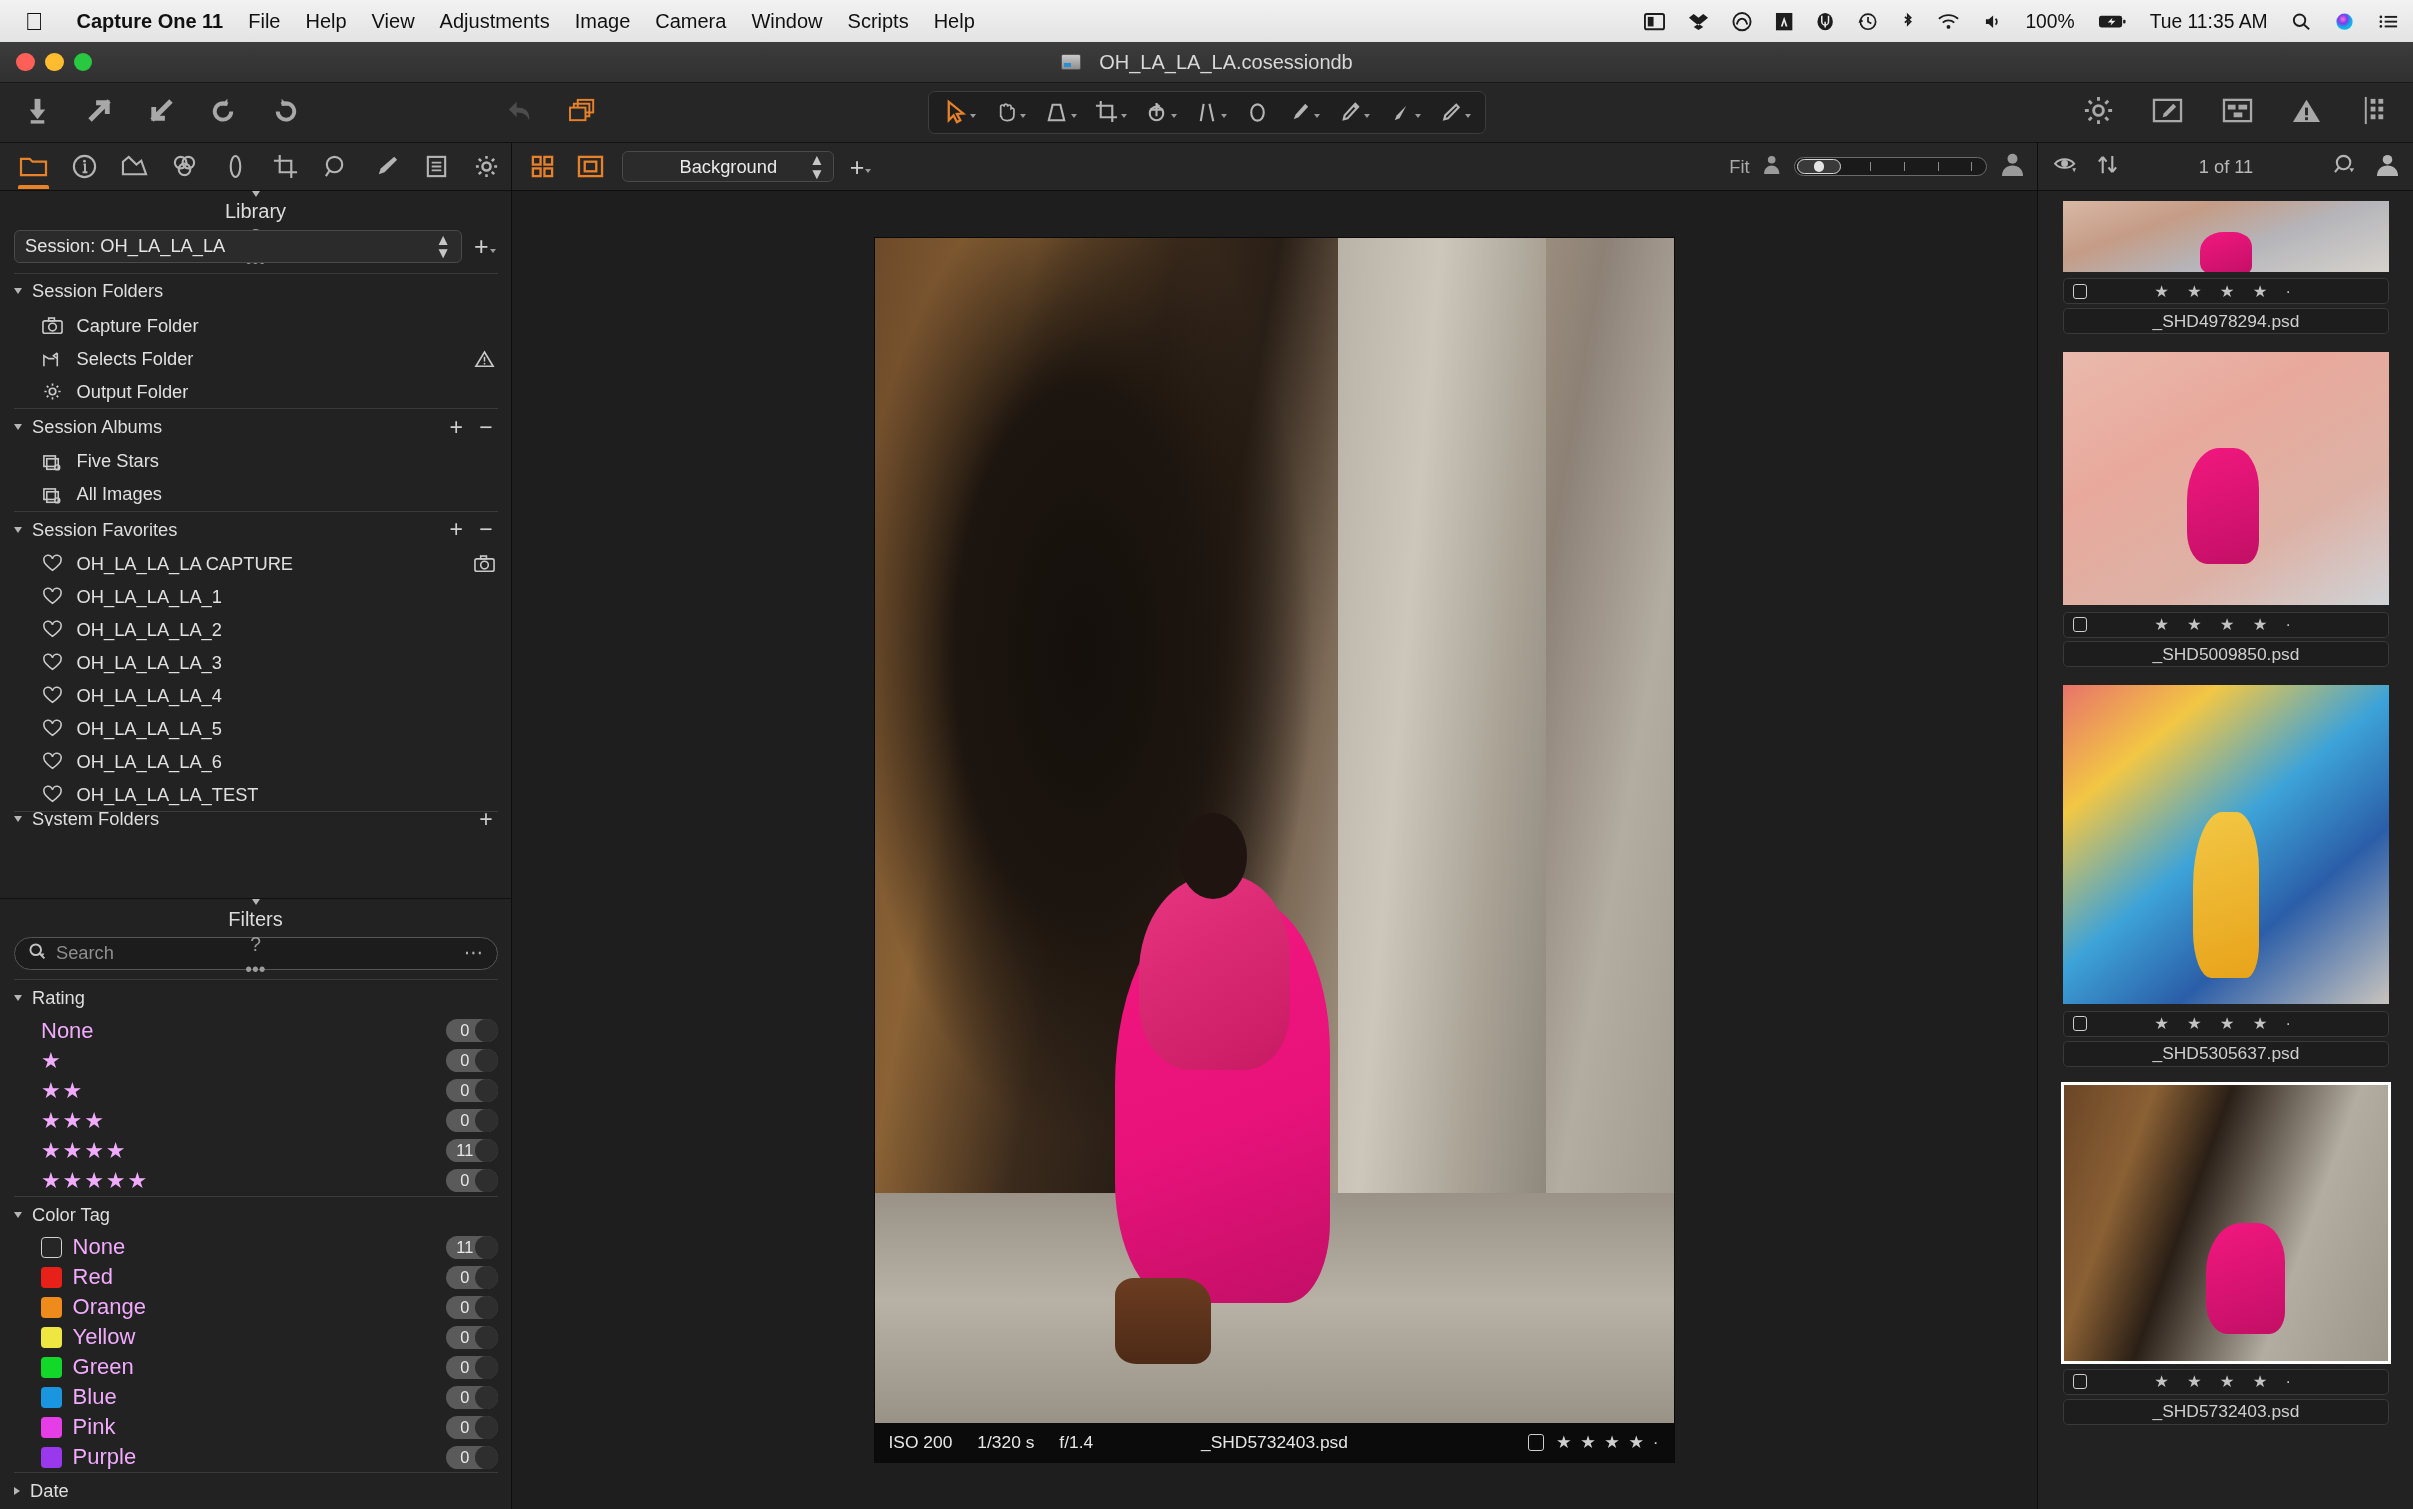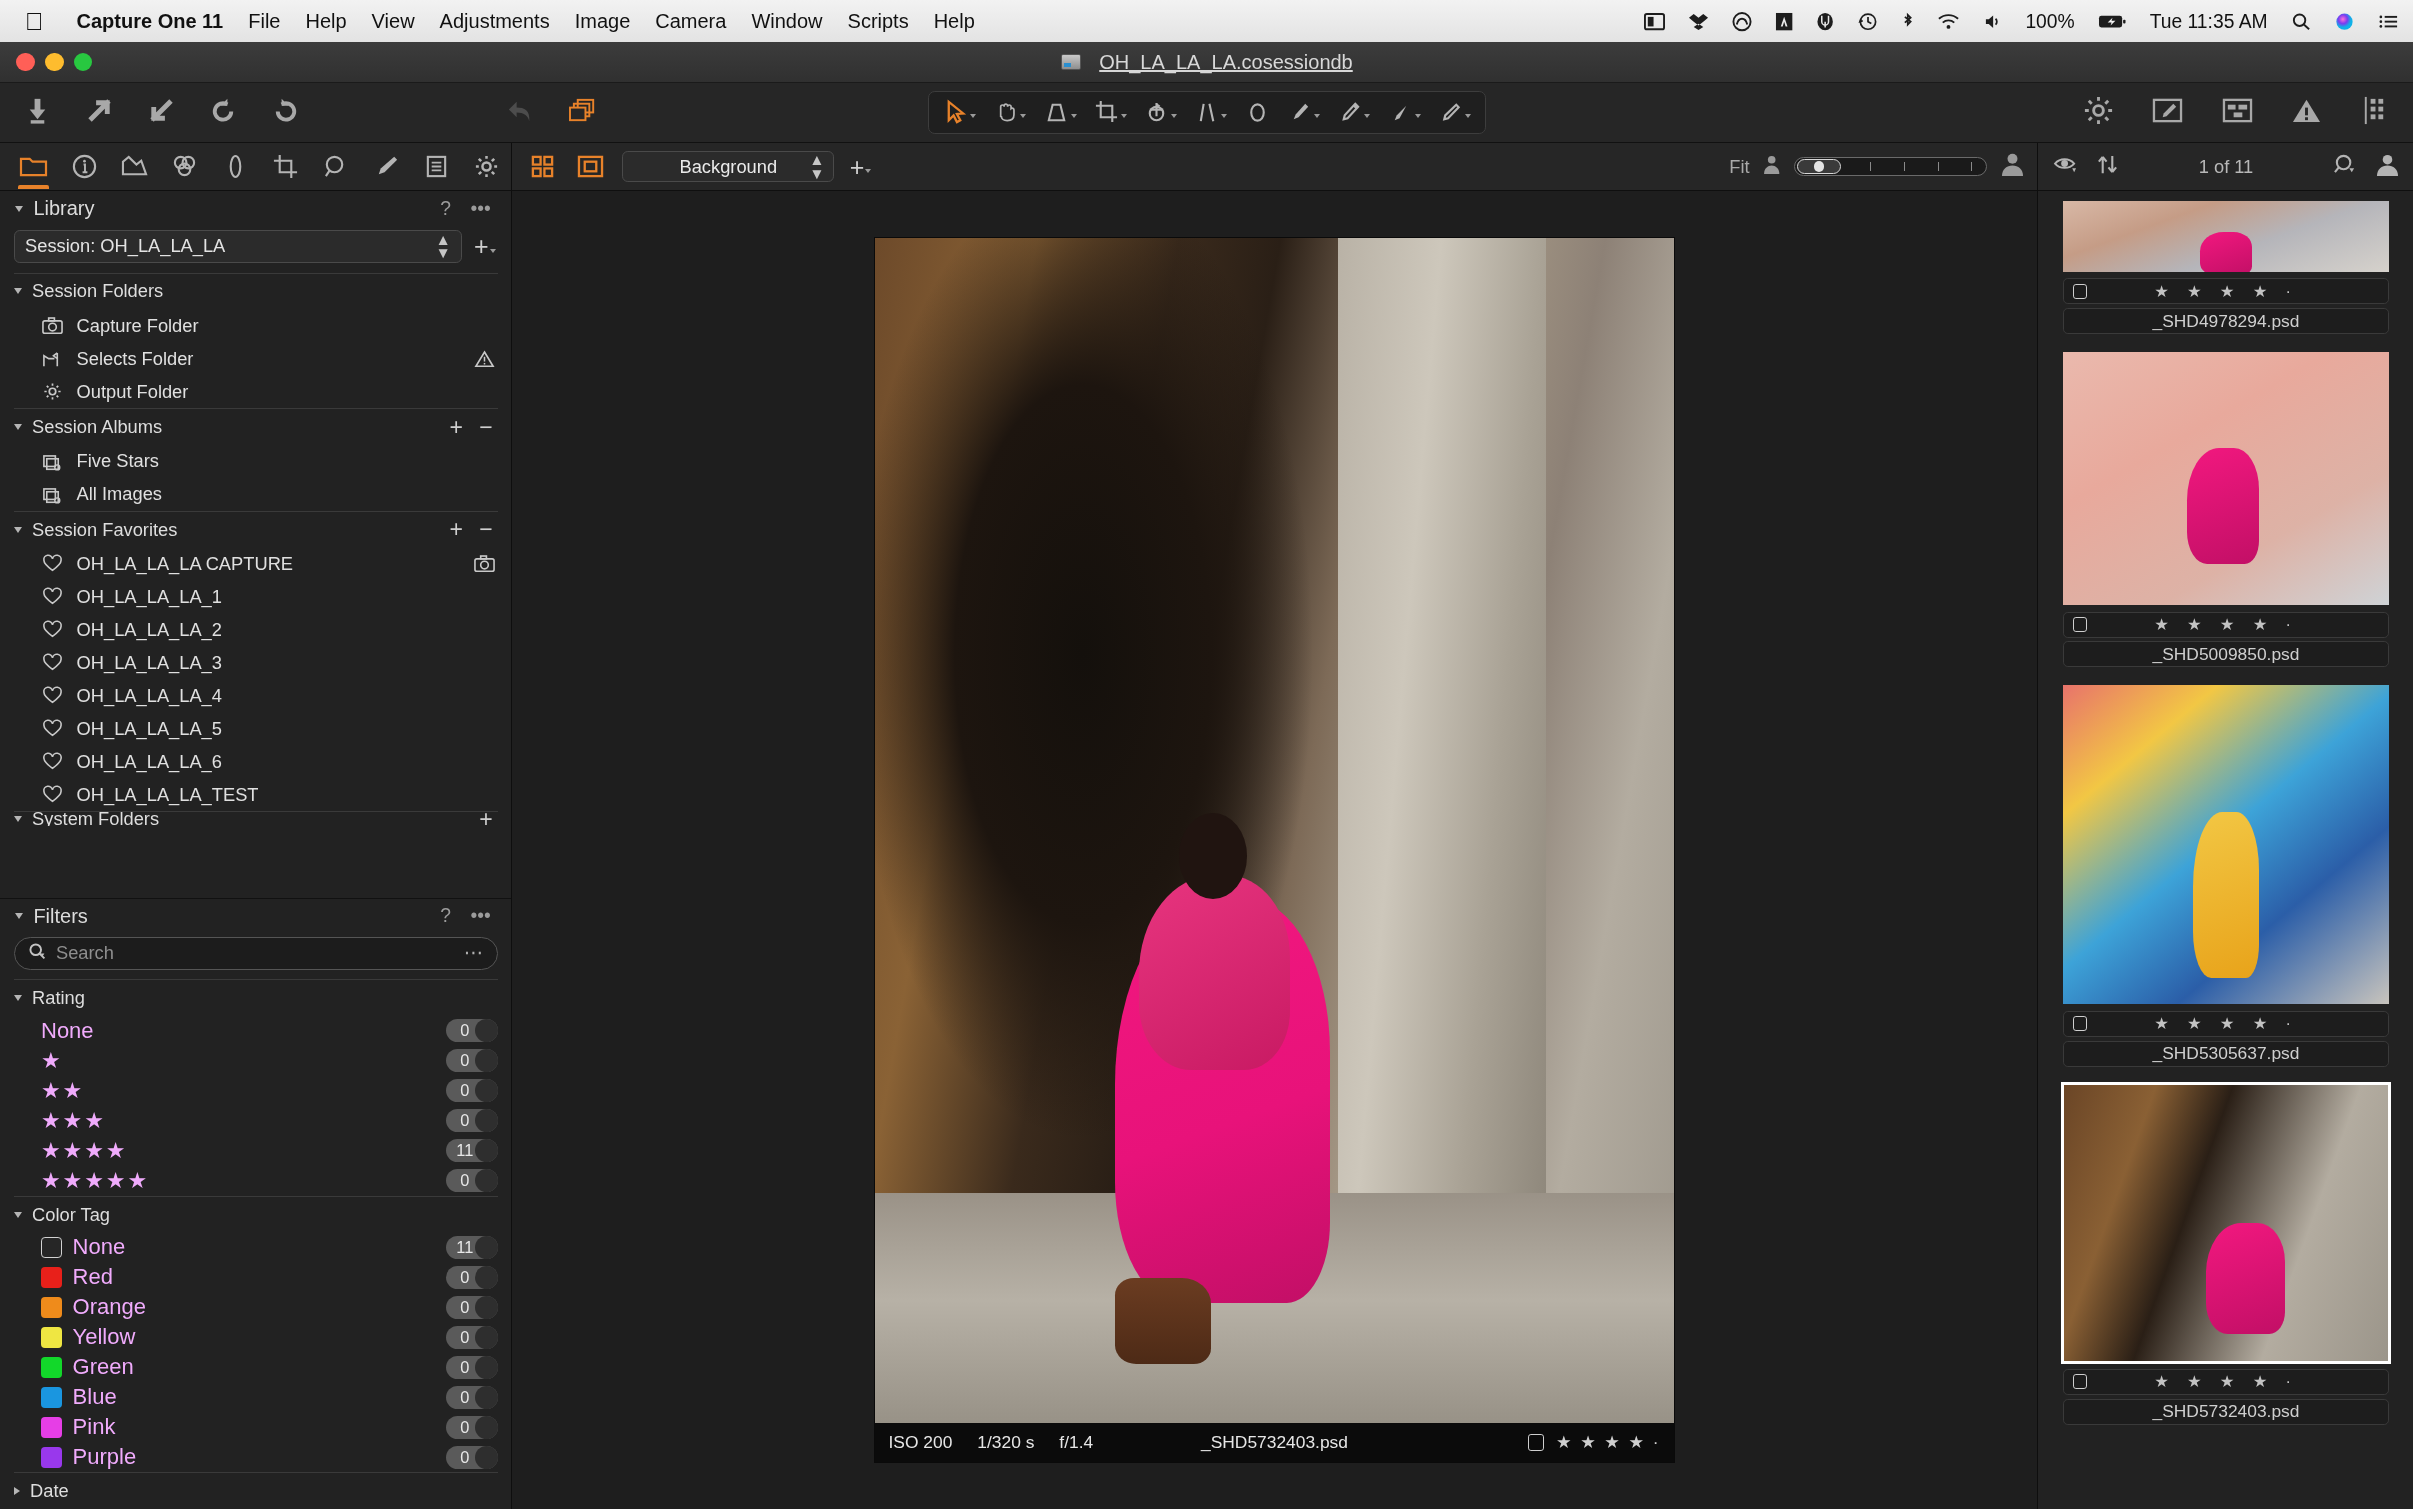--- a/index.html
+++ b/index.html
@@ -18,21 +18,21 @@
   .mb-ic{ display:inline-flex; align-items:center; justify-content:center; }
   .mb-ic svg{ display:block; }
 
   
   .titlebar{ height:41px; background:linear-gradient(#3c3c3c,#303030);
     border-bottom:1px solid #1a1a1a; display:flex; align-items:center; position:relative; }
   .traffic{ display:flex; gap:10.6px; padding-left:16.4px; }
   .tl{ width:18.3px; height:18.3px; border-radius:50%; }
   .tl.r{ background:#ff5f57; } .tl.y{ background:#febc2e; } .tl.g{ background:#28c840; }
   .title-center{ position:absolute; left:0; right:0; text-align:center; font-size:20px;
-    color:#d8d8d8; display:flex; align-items:center; justify-content:center; gap:18px;text-decoration:underline; }
+    color:#d8d8d8; display:flex; align-items:center; justify-content:center; gap:18px; }
   .doc-ic{ width:20px; height:16.4px; background:linear-gradient(#c9c9c9,#8e8e8e);
     border:1px solid #555; border-radius:1.9px; position:relative; }
   .doc-ic::after{ content:""; position:absolute; left:1.9px; bottom:1.9px; width:6.8px; height:3.9px; background:#2a8fd0; }
 
   
   .toolbar{ height:60px; background:#262626; border-bottom:1px solid #111;
     display:flex; align-items:center; position:relative; }
   .tb-left{ display:flex; align-items:center; gap:29px; padding-left:21px; }
   .tb-center{ position:absolute; left:0; right:0; display:flex; justify-content:center; }
   .tool-group{ display:flex; align-items:center; border:1px solid #3d3d3d; border-radius:6.8px;
@@ -47,21 +47,21 @@
 
   
   .sidebar{ width:512px; background:#222; border-right:1px solid #0e0e0e;
     display:flex; flex-direction:column; }
   .tool-tabs{ height:48px; background:#262626; display:flex; align-items:center;
     gap:1.9px; padding-left:9.7px; border-bottom:1px solid #0f0f0f; position:relative; }
   .tt{ width:50px; height:44px; display:flex; align-items:center; justify-content:center; position:relative; }
   .tt.active::after{ content:""; position:absolute; bottom:0; left:8.7px; right:8.7px; height:3.9px;
     background:#e8822a; border-radius:1.9px 1.9px 0 0; }
 
-  .panel-head{ display:flex; align-items:center; height:35px; padding:0 15.4px; gap:10px; }
+  .panel-head{ display:flex; align-items:center; height:35px; padding:0 15.4px; gap:3px;flex-direction:column; }
   .panel-head .ttl{ font-size:20px; color:#dcdcdc; flex:1; }
   .panel-head .hbtn{ color:#9b9b9b; font-size:19.3px; padding:0 4.8px; }
   .chev{ width:0;height:0;border-left:4.8px solid transparent;border-right:4.8px solid transparent;
          border-top:6.8px solid #b5b5b5; }
   .chev.right{ border-top:4.8px solid transparent; border-bottom:4.8px solid transparent;
          border-left:6.8px solid #b5b5b5; border-right:none; }
 
   .session-row{ display:flex; align-items:center; gap:11.6px; padding:3.9px 15.4px 9.7px 13.5px; }
   .session-select{ flex:1; height:33px; background:#2b2b2b; border:1px solid #4a4a4a;
     border-radius:5.8px; display:flex; align-items:center; padding:0 10.6px; font-size:18.3px; color:#e3e3e3; }

